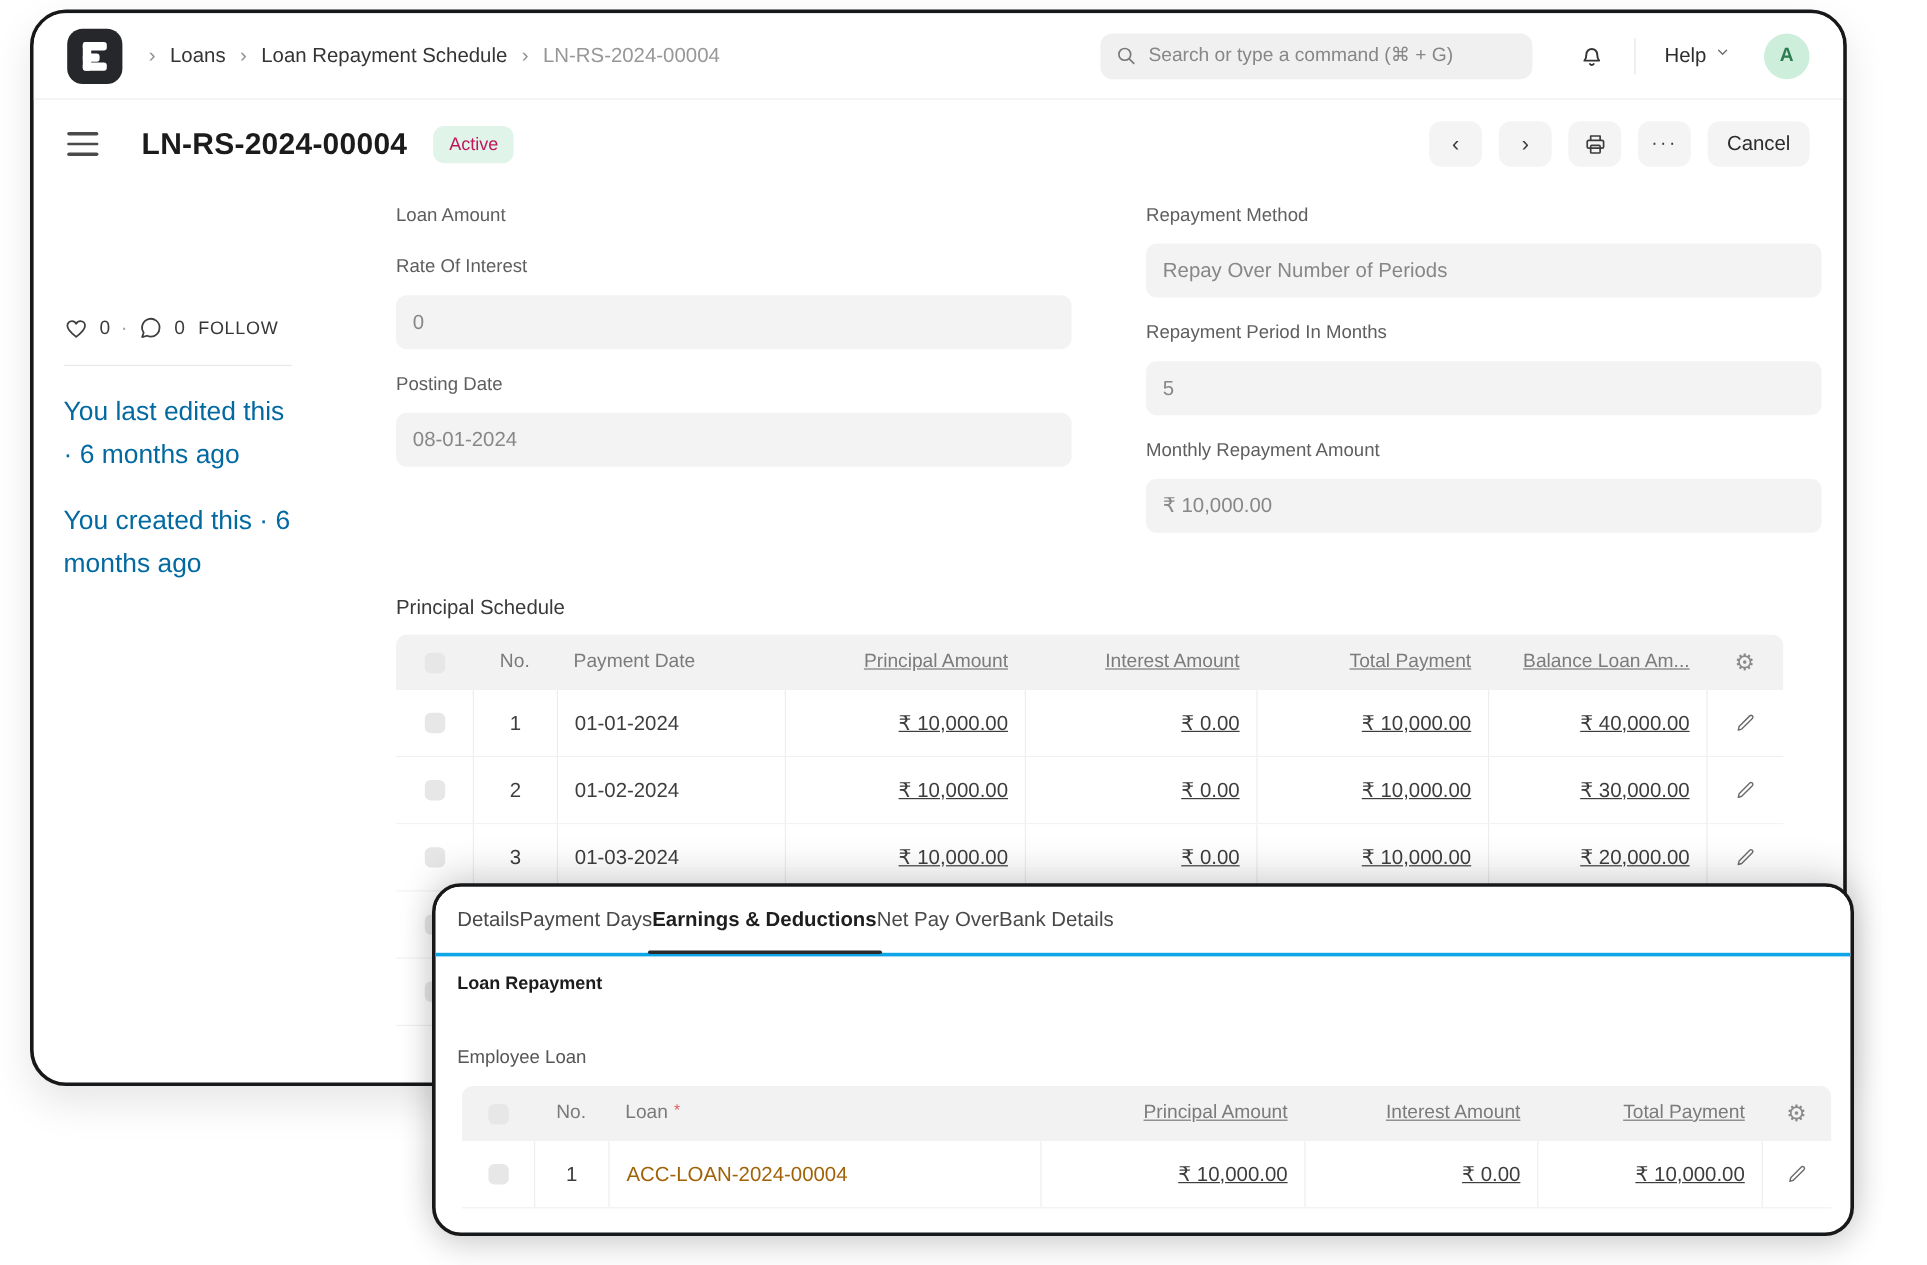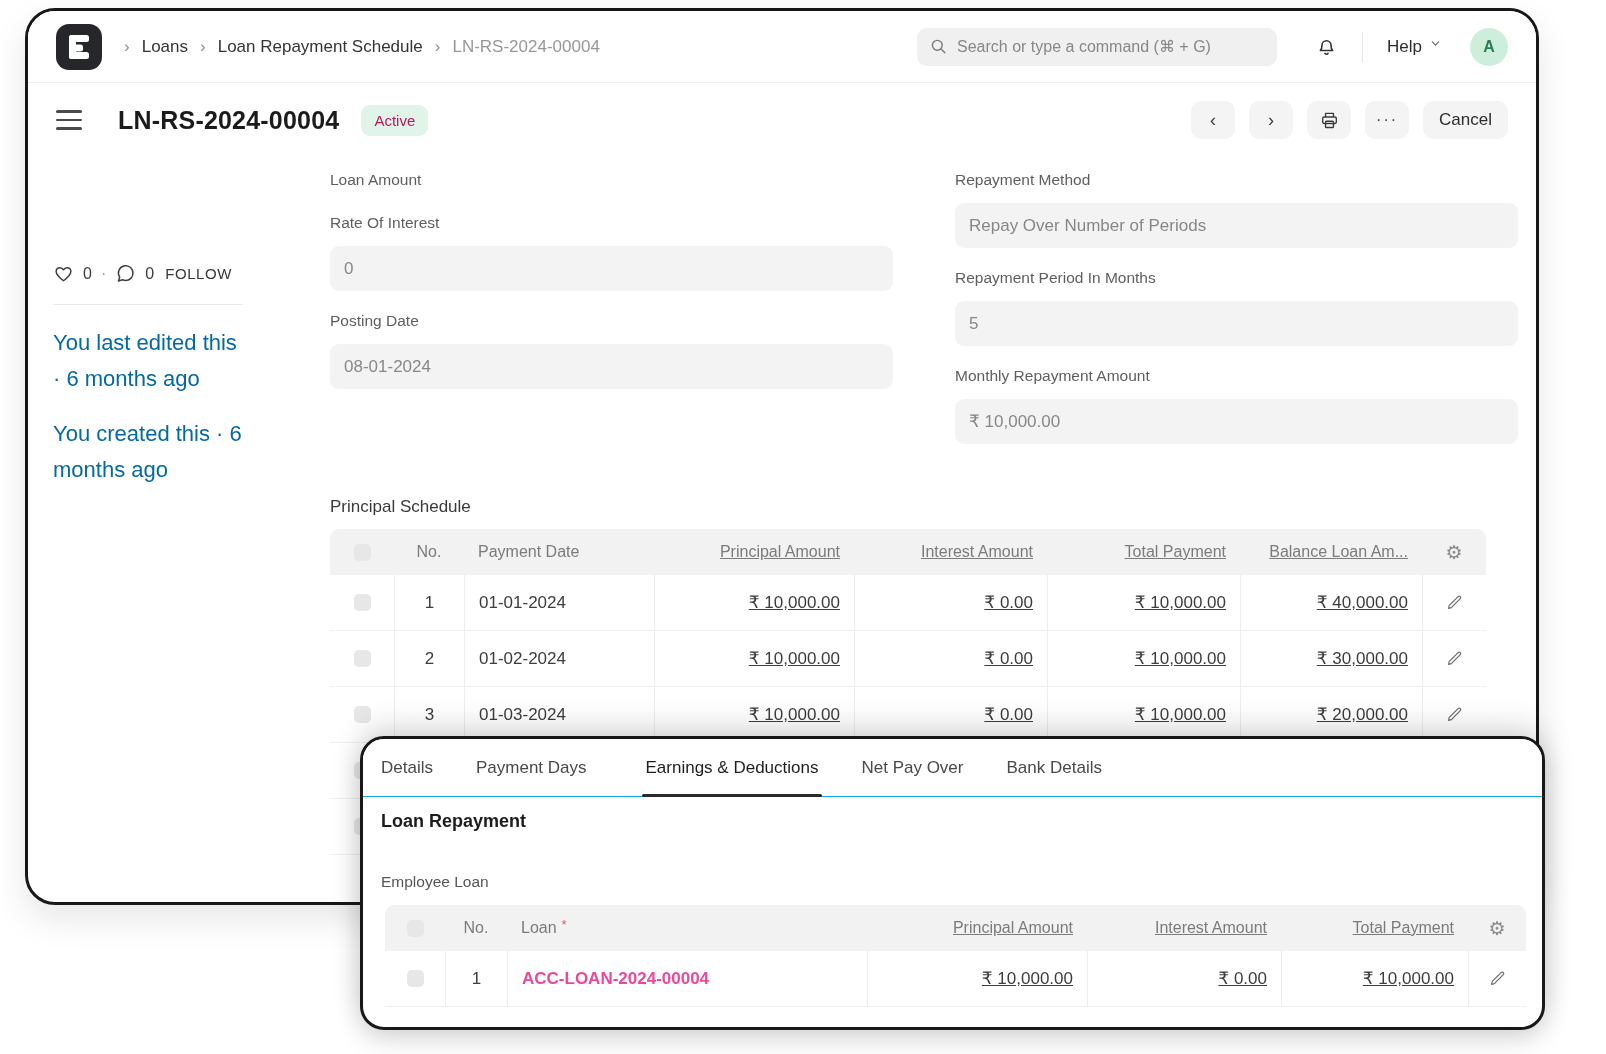--- a/index.html
+++ b/index.html
@@ -70,32 +70,32 @@
   .sched-row { height:56px; border-bottom:1px solid #f0f0f0; font-size:17px; color:#3d3d3d; background:#fff; }
   .sched-row > div + div { border-left:1px solid #ededed; }
   .cell { display:flex; align-items:center; padding:0 14px; overflow:hidden; white-space:nowrap; }
   .cell.center { justify-content:center; padding:0; }
   .cell.right { justify-content:flex-end;text-decoration:underline; }
   .checkbox { width:17px; height:17px; border-radius:5px; background:#e7e7e7; cursor:pointer; }
   .gear { color:#8a8a8a; font-size:19px; line-height:1; cursor:pointer; }
 
   
   .tabs { position:absolute; top:0; left:0; right:0; height:58px; display:flex; align-items:center;
-    padding:0 18px; gap:43px; border-bottom:1px solid #0ea5e9; background:#fff; }
+    padding:0 18px; border-bottom:3px solid #0ea5e9; background:#fff; }
   .tab { font-size:17px; color:#494949; position:relative; height:100%; display:flex;
     align-items:center; cursor:pointer; }
-  .tab.active { font-weight:normal; color:#1e1e1e;margin-left:16px; }
+  .tab.active { font-weight:bold; color:#1e1e1e; }
   .tab.active::after { content:""; position:absolute; left:-4px; right:-4px; bottom:-1px;
     height:3px; background:#2b2b2b; border-radius:2px; }
-  .panel-heading { position:absolute; left:18px; top:72px; font-size:18px; font-weight:bold; color:#1c1c1c; }
+  .panel-heading { position:absolute; left:18px; top:72px; font-size:15px; font-weight:bold; color:#1c1c1c; }
   .panel-sub { position:absolute; left:18px; top:134px; font-size:15.5px; color:#565656; }
   .panel-table { position:absolute; left:22px; top:166px; width:1141px; }
   .panel-grid { display:grid; grid-template-columns:60px 62px 360px 220px 194px 187px 58px; }
   .req { color:#e55a5a; font-size:13px; margin-left:5px; position:relative; top:-4px; }
-  .loan-link { font-weight:bold; color:#ec4899; }
+  .loan-link { font-weight:normal; color:#a16207; }
 
   svg { display:block; }
 </style>
 </head>
 <body>
 
 <div class="card main-card">
 
   <div class="navbar">
     <div class="logo">

